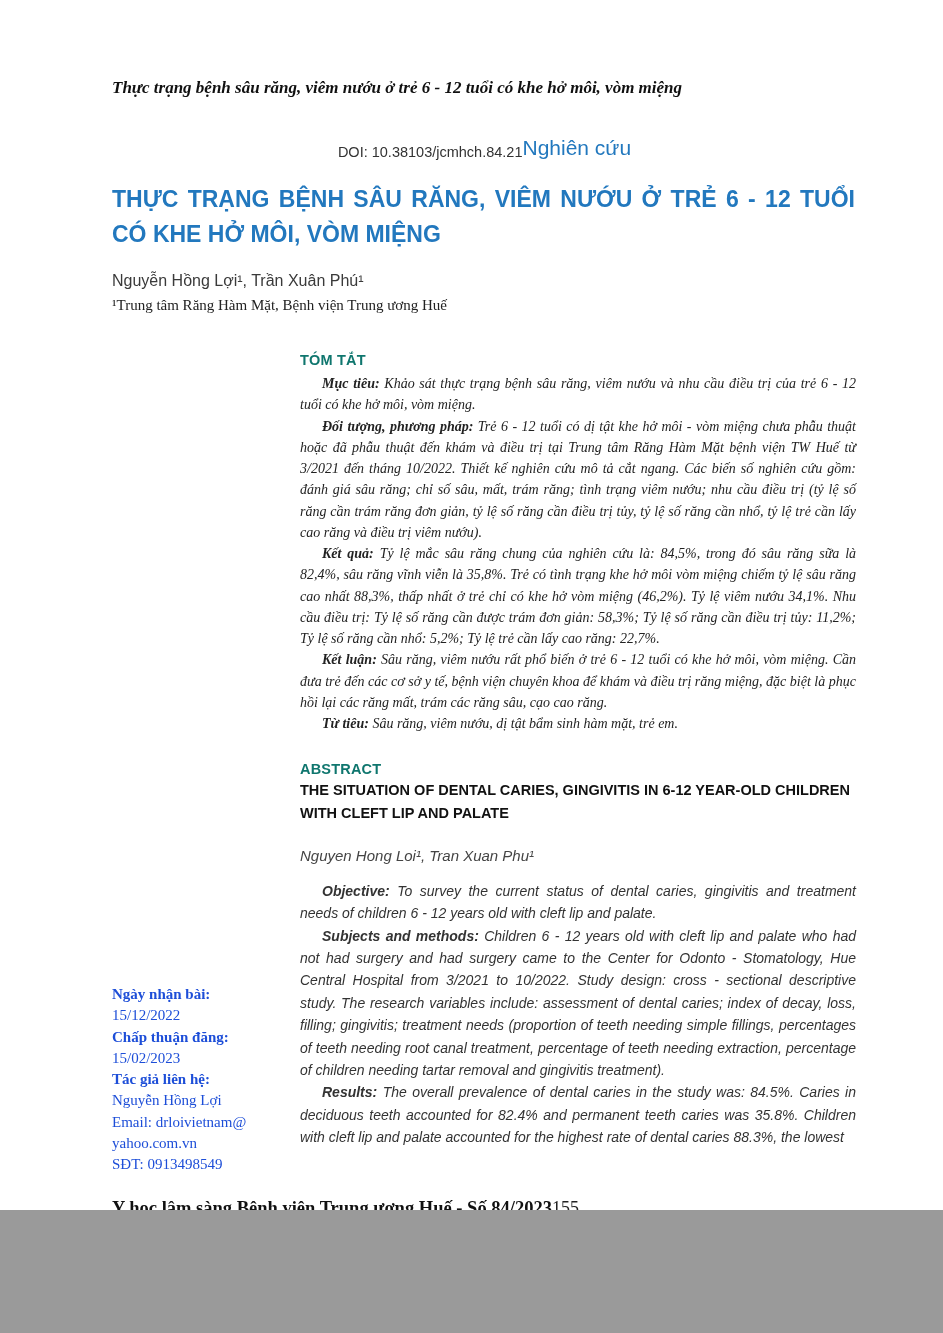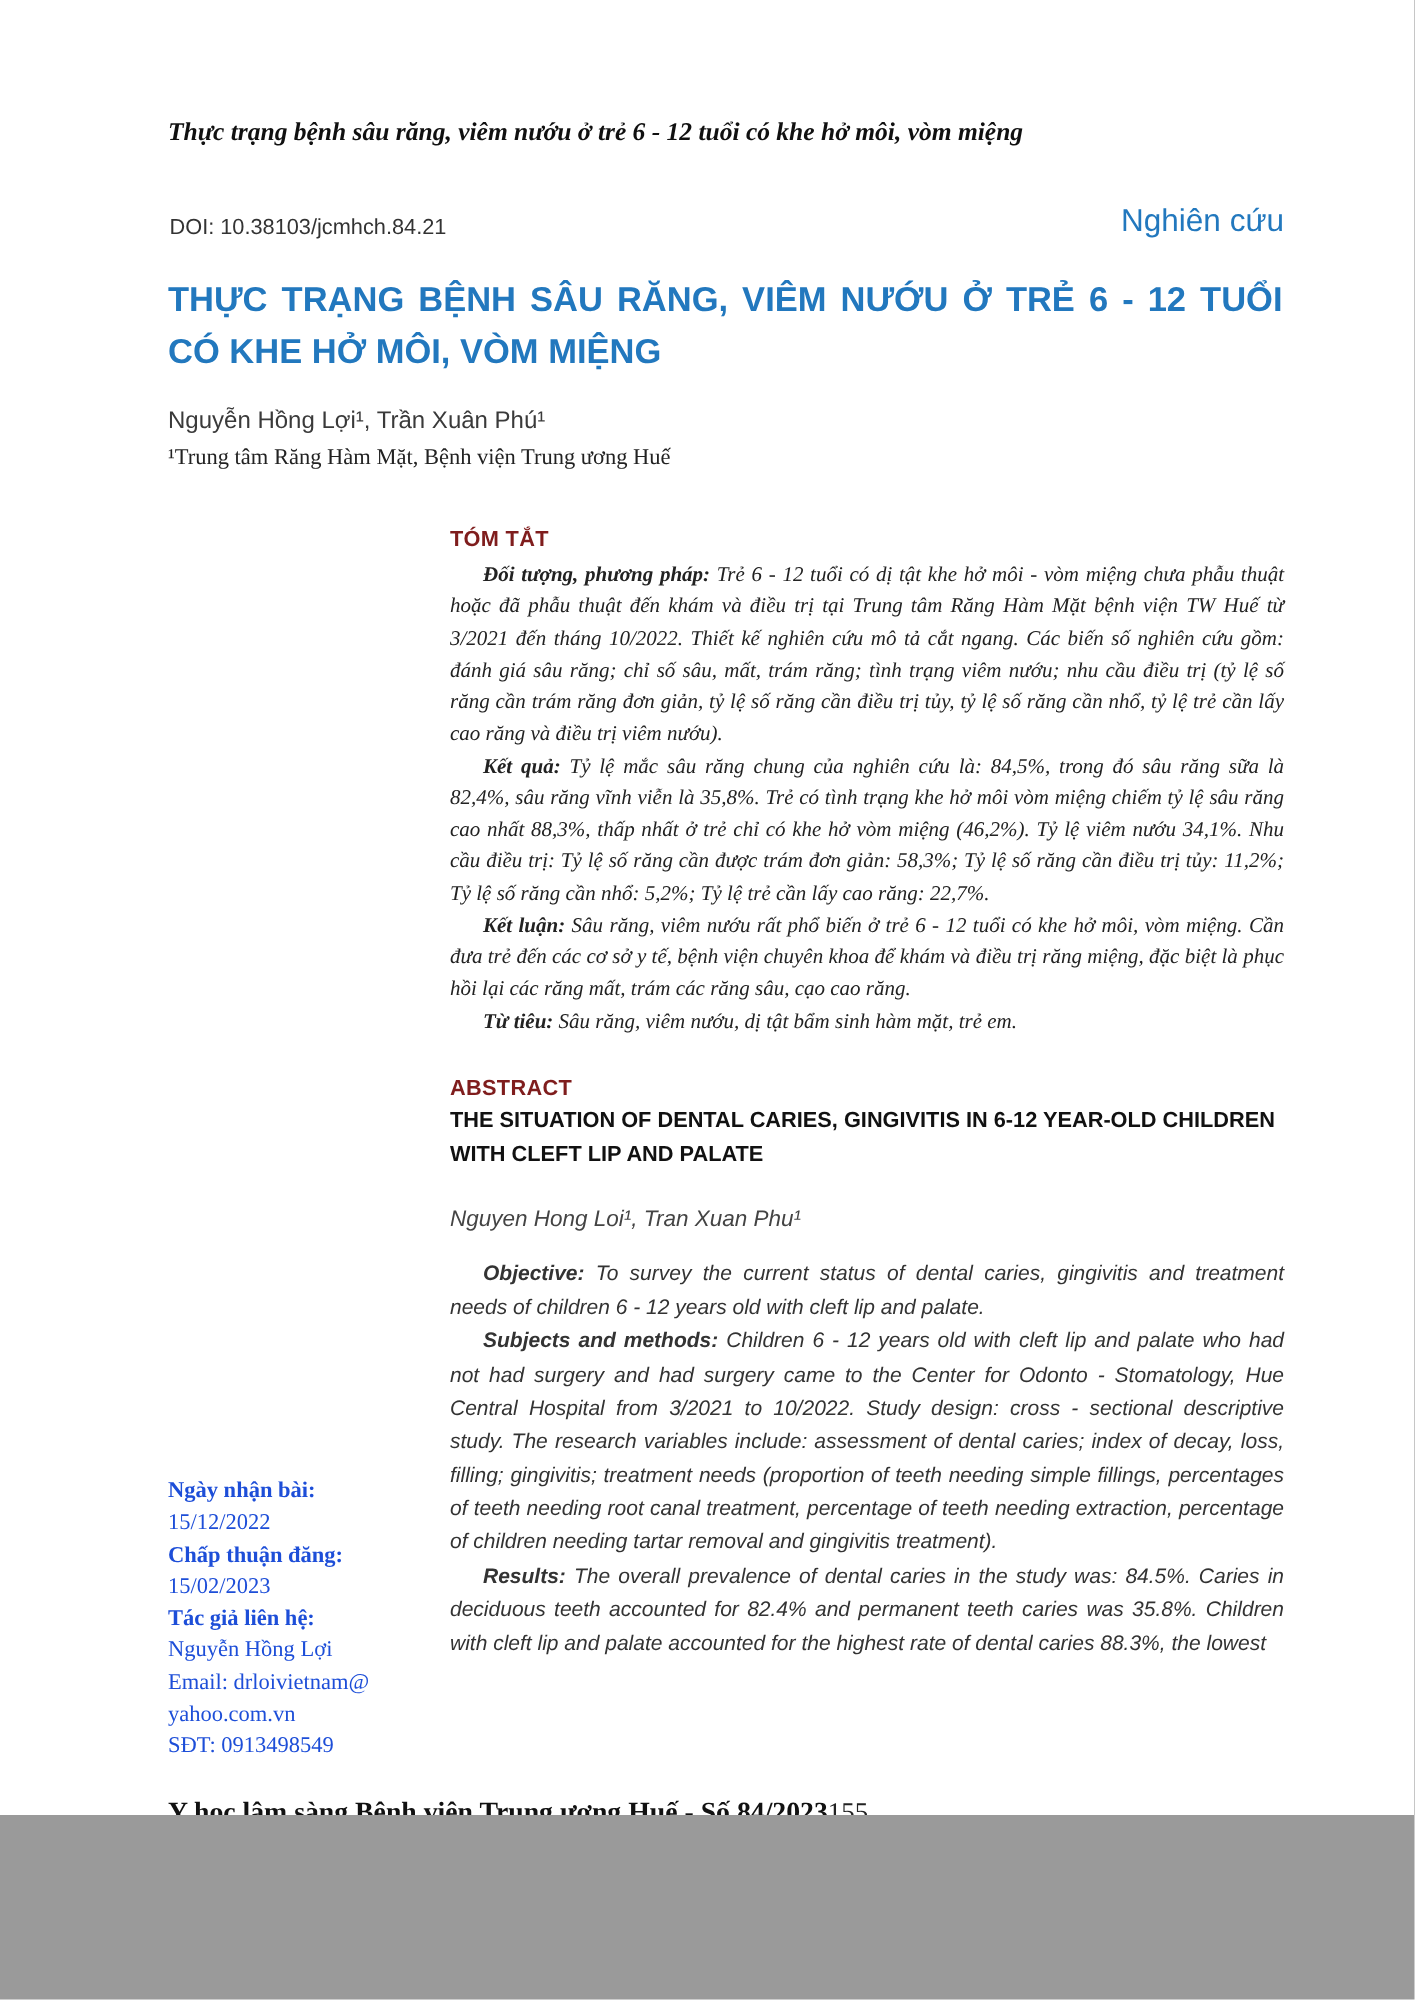--- a/index.html
+++ b/index.html
@@ -3,36 +3,36 @@
 <meta charset="utf-8">
 <style>
   html,body{margin:0;padding:0;background:#9a9a9a;}
   .page{position:relative;width:943px;height:1210px;background:#ffffff;margin:0 auto;overflow:hidden;color:#1a1a1a;}
 
   .running-head{position:absolute;left:112px;top:78px;width:745px;
     font-family:"Liberation Serif",serif;font-style:italic;font-weight:bold;
     font-size:17px;color:#101010;}
 
   .doi-row{position:absolute;left:113px;top:136px;width:743px;display:flex;
-    justify-content:space-between;align-items:flex-end;}
+    justify-content:center;align-items:flex-end;}
   .doi{font-family:"Liberation Sans",sans-serif;font-size:14.5px;color:#333;}
   .category{font-family:"Liberation Sans",sans-serif;font-size:21px;color:#2278be;}
 
   .title{position:absolute;left:112px;top:182px;width:743px;margin:0;
     font-family:"Liberation Sans",sans-serif;font-weight:bold;font-size:23px;
     line-height:1.5;color:#2278be;text-align:justify;}
 
   .authors{position:absolute;left:112px;top:272px;
     font-family:"Liberation Sans",sans-serif;font-size:16px;color:#3a3a3a;}
   .affiliation{position:absolute;left:112px;top:297px;
     font-family:"Liberation Serif",serif;font-size:15px;color:#222;}
 
   .main-col{position:absolute;left:300px;top:352px;width:556px;}
   .sec-heading{font-family:"Liberation Sans",sans-serif;font-weight:bold;
-    font-size:14.5px;color:#7f1d1d;margin:0 0 5px 0;letter-spacing:.2px;}
+    font-size:14.5px;color:#0f766e;margin:0 0 5px 0;letter-spacing:.2px;}
   .abstract-heading{margin-top:26px;margin-bottom:2px;}
 
   .vn-p{margin:0;font-family:"Liberation Serif",serif;font-style:italic;
     font-size:14px;line-height:1.52;text-align:justify;text-indent:22px;color:#222;}
   .vn-p .lead{font-weight:bold;}
 
   .en-title{font-family:"Liberation Sans",sans-serif;font-weight:bold;
     font-size:14.5px;line-height:1.6;color:#111;margin:2px 0 0 0;}
   .en-authors{font-family:"Liberation Sans",sans-serif;font-style:italic;
     font-size:15px;color:#444;margin:22px 0 16px 0;}
@@ -64,20 +64,24 @@
 
   <h1 class="title">THỰC TRẠNG BỆNH SÂU RĂNG, VIÊM NƯỚU Ở TRẺ 6 - 12 TUỔI CÓ KHE HỞ MÔI, VÒM MIỆNG</h1>
 
   <div class="authors">Nguyễn Hồng Lợi¹, Trần Xuân Phú¹</div>
   <div class="affiliation">¹Trung tâm Răng Hàm Mặt, Bệnh viện Trung ương Huế</div>
 
   <div class="main-col">
 
     <div class="sec-heading">TÓM TẮT</div>
 
+    <p class="vn-p">
+      <span class="lead">Mục tiêu:</span>
+      <span>Khảo sát thực trạng bệnh sâu răng, viêm nướu và nhu cầu điều trị của trẻ 6 - 12 tuổi có khe hở môi, vòm miệng.</span>
+    </p>
     <p class="vn-p">
       <span class="lead">Đối tượng, phương pháp:</span>
       <span>Trẻ 6 - 12 tuổi có dị tật khe hở môi - vòm miệng chưa phẫu thuật hoặc đã phẫu thuật đến khám và điều trị tại Trung tâm Răng Hàm Mặt bệnh viện TW Huế từ 3/2021 đến tháng 10/2022. Thiết kế nghiên cứu mô tả cắt ngang. Các biến số nghiên cứu gồm: đánh giá sâu răng; chỉ số sâu, mất, trám răng; tình trạng viêm nướu; nhu cầu điều trị (tỷ lệ số răng cần trám răng đơn giản, tỷ lệ số răng cần điều trị tủy, tỷ lệ số răng cần nhổ, tỷ lệ trẻ cần lấy cao răng và điều trị viêm nướu).</span>
     </p>
     <p class="vn-p">
       <span class="lead">Kết quả:</span>
       <span>Tỷ lệ mắc sâu răng chung của nghiên cứu là: 84,5%, trong đó sâu răng sữa là 82,4%, sâu răng vĩnh viễn là 35,8%. Trẻ có tình trạng khe hở môi vòm miệng chiếm tỷ lệ sâu răng cao nhất 88,3%, thấp nhất ở trẻ chỉ có khe hở vòm miệng (46,2%). Tỷ lệ viêm nướu 34,1%. Nhu cầu điều trị: Tỷ lệ số răng cần được trám đơn giản: 58,3%; Tỷ lệ số răng cần điều trị tủy: 11,2%; Tỷ lệ số răng cần nhổ: 5,2%; Tỷ lệ trẻ cần lấy cao răng: 22,7%.</span>
     </p>
     <p class="vn-p">
       <span class="lead">Kết luận:</span>

